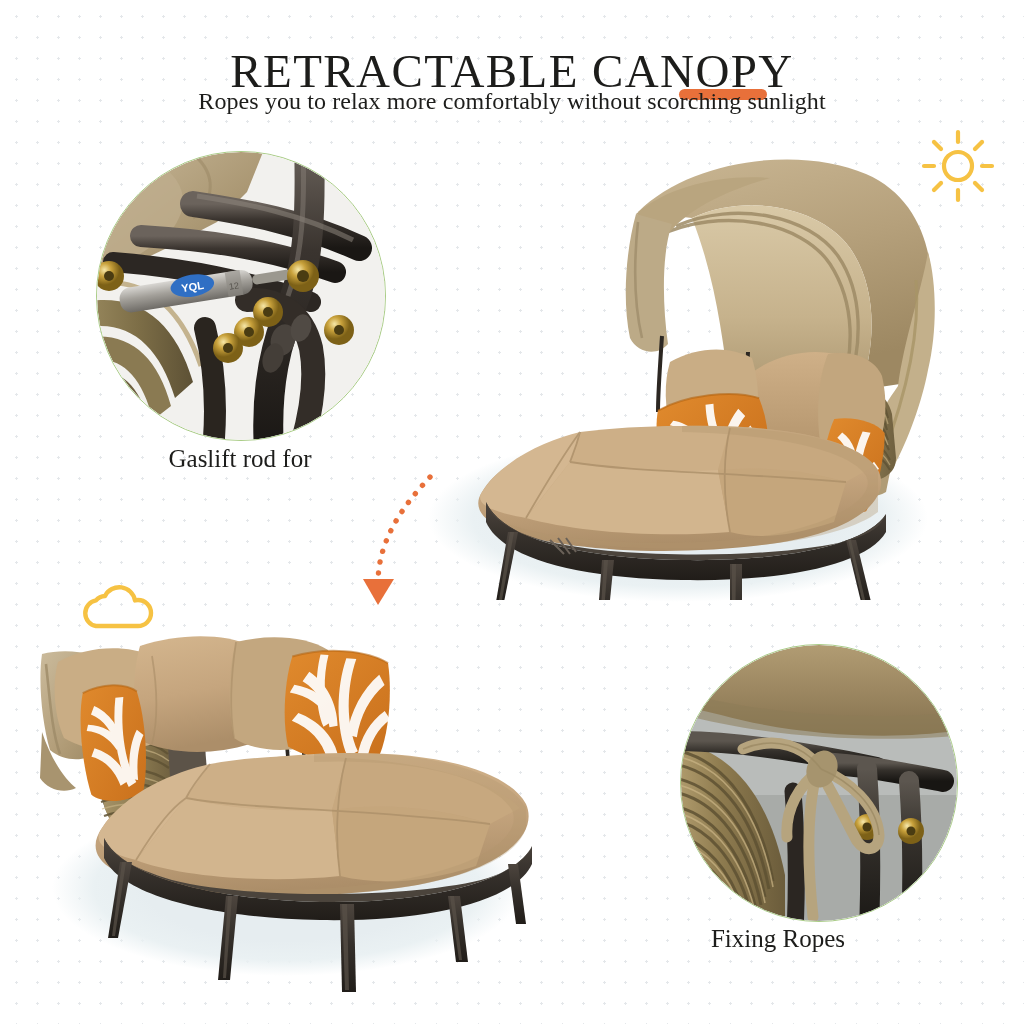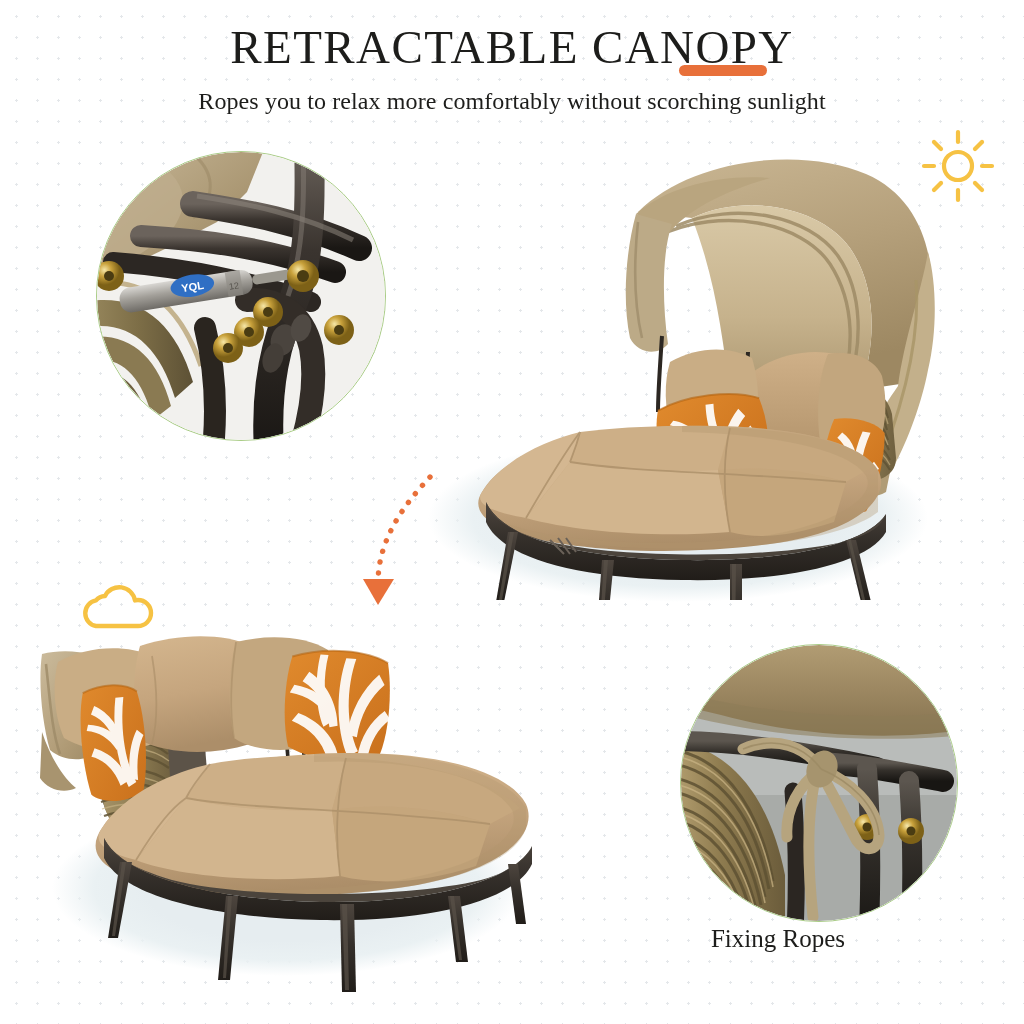--- a/index.html
+++ b/index.html
@@ -21,20 +21,21 @@
 
   
   #title-wrap{
     position:absolute;top:24px;left:0;width:1024px;text-align:center;
   }
   #title{
     display:inline-block;position:relative;
     font-size:47px;letter-spacing:1.4px;color:#1d1d1b;
     font-family:"Liberation Serif", serif;font-weight:400;
     line-height:1;
+    margin-top:24px;
   }
   #title-underline{
     position:absolute;left:449px;top:41px;width:88px;height:11px;
     border-radius:6px;background:#E8703A;z-index:-1;
   }
   #subtitle{
     position:absolute;top:88px;left:0;width:1024px;text-align:center;
     font-size:24px;color:#1d1d1b;letter-spacing:.1px;
     font-family:"Liberation Serif", serif;
   }
@@ -191,20 +192,21 @@
           <circle cx="242" cy="178" r="5" fill="#4a3c12"></circle>
       </g>
 
       <ellipse cx="186" cy="188" rx="12" ry="16" fill="#4a443e" transform="rotate(18 186 188)"></ellipse>
       <ellipse cx="204" cy="176" rx="10" ry="14" fill="#504a44" transform="rotate(18 204 176)"></ellipse>
       <ellipse cx="176" cy="206" rx="10" ry="15" fill="#443e38" transform="rotate(18 176 206)"></ellipse>
     </g>
   </svg>
 </div>
 <div class="caption" style="left:60px;top:444px;width:360px;">
+  <div>Gaslift rod for</div>
 </div>
 
 <div class="detail-circle" style="left:680px;top:644px;width:276px;height:276px;">
   <svg width="276" height="276" viewBox="0 0 276 276">
     <defs>
       <clipPath id="clipB">
           <circle cx="138" cy="138" r="138"></circle>
         </clipPath>
       <linearGradient id="fabB" x1="0" y1="0" x2="0" y2="1">
         <stop offset="0%" stop-color="#b6a177"></stop>

